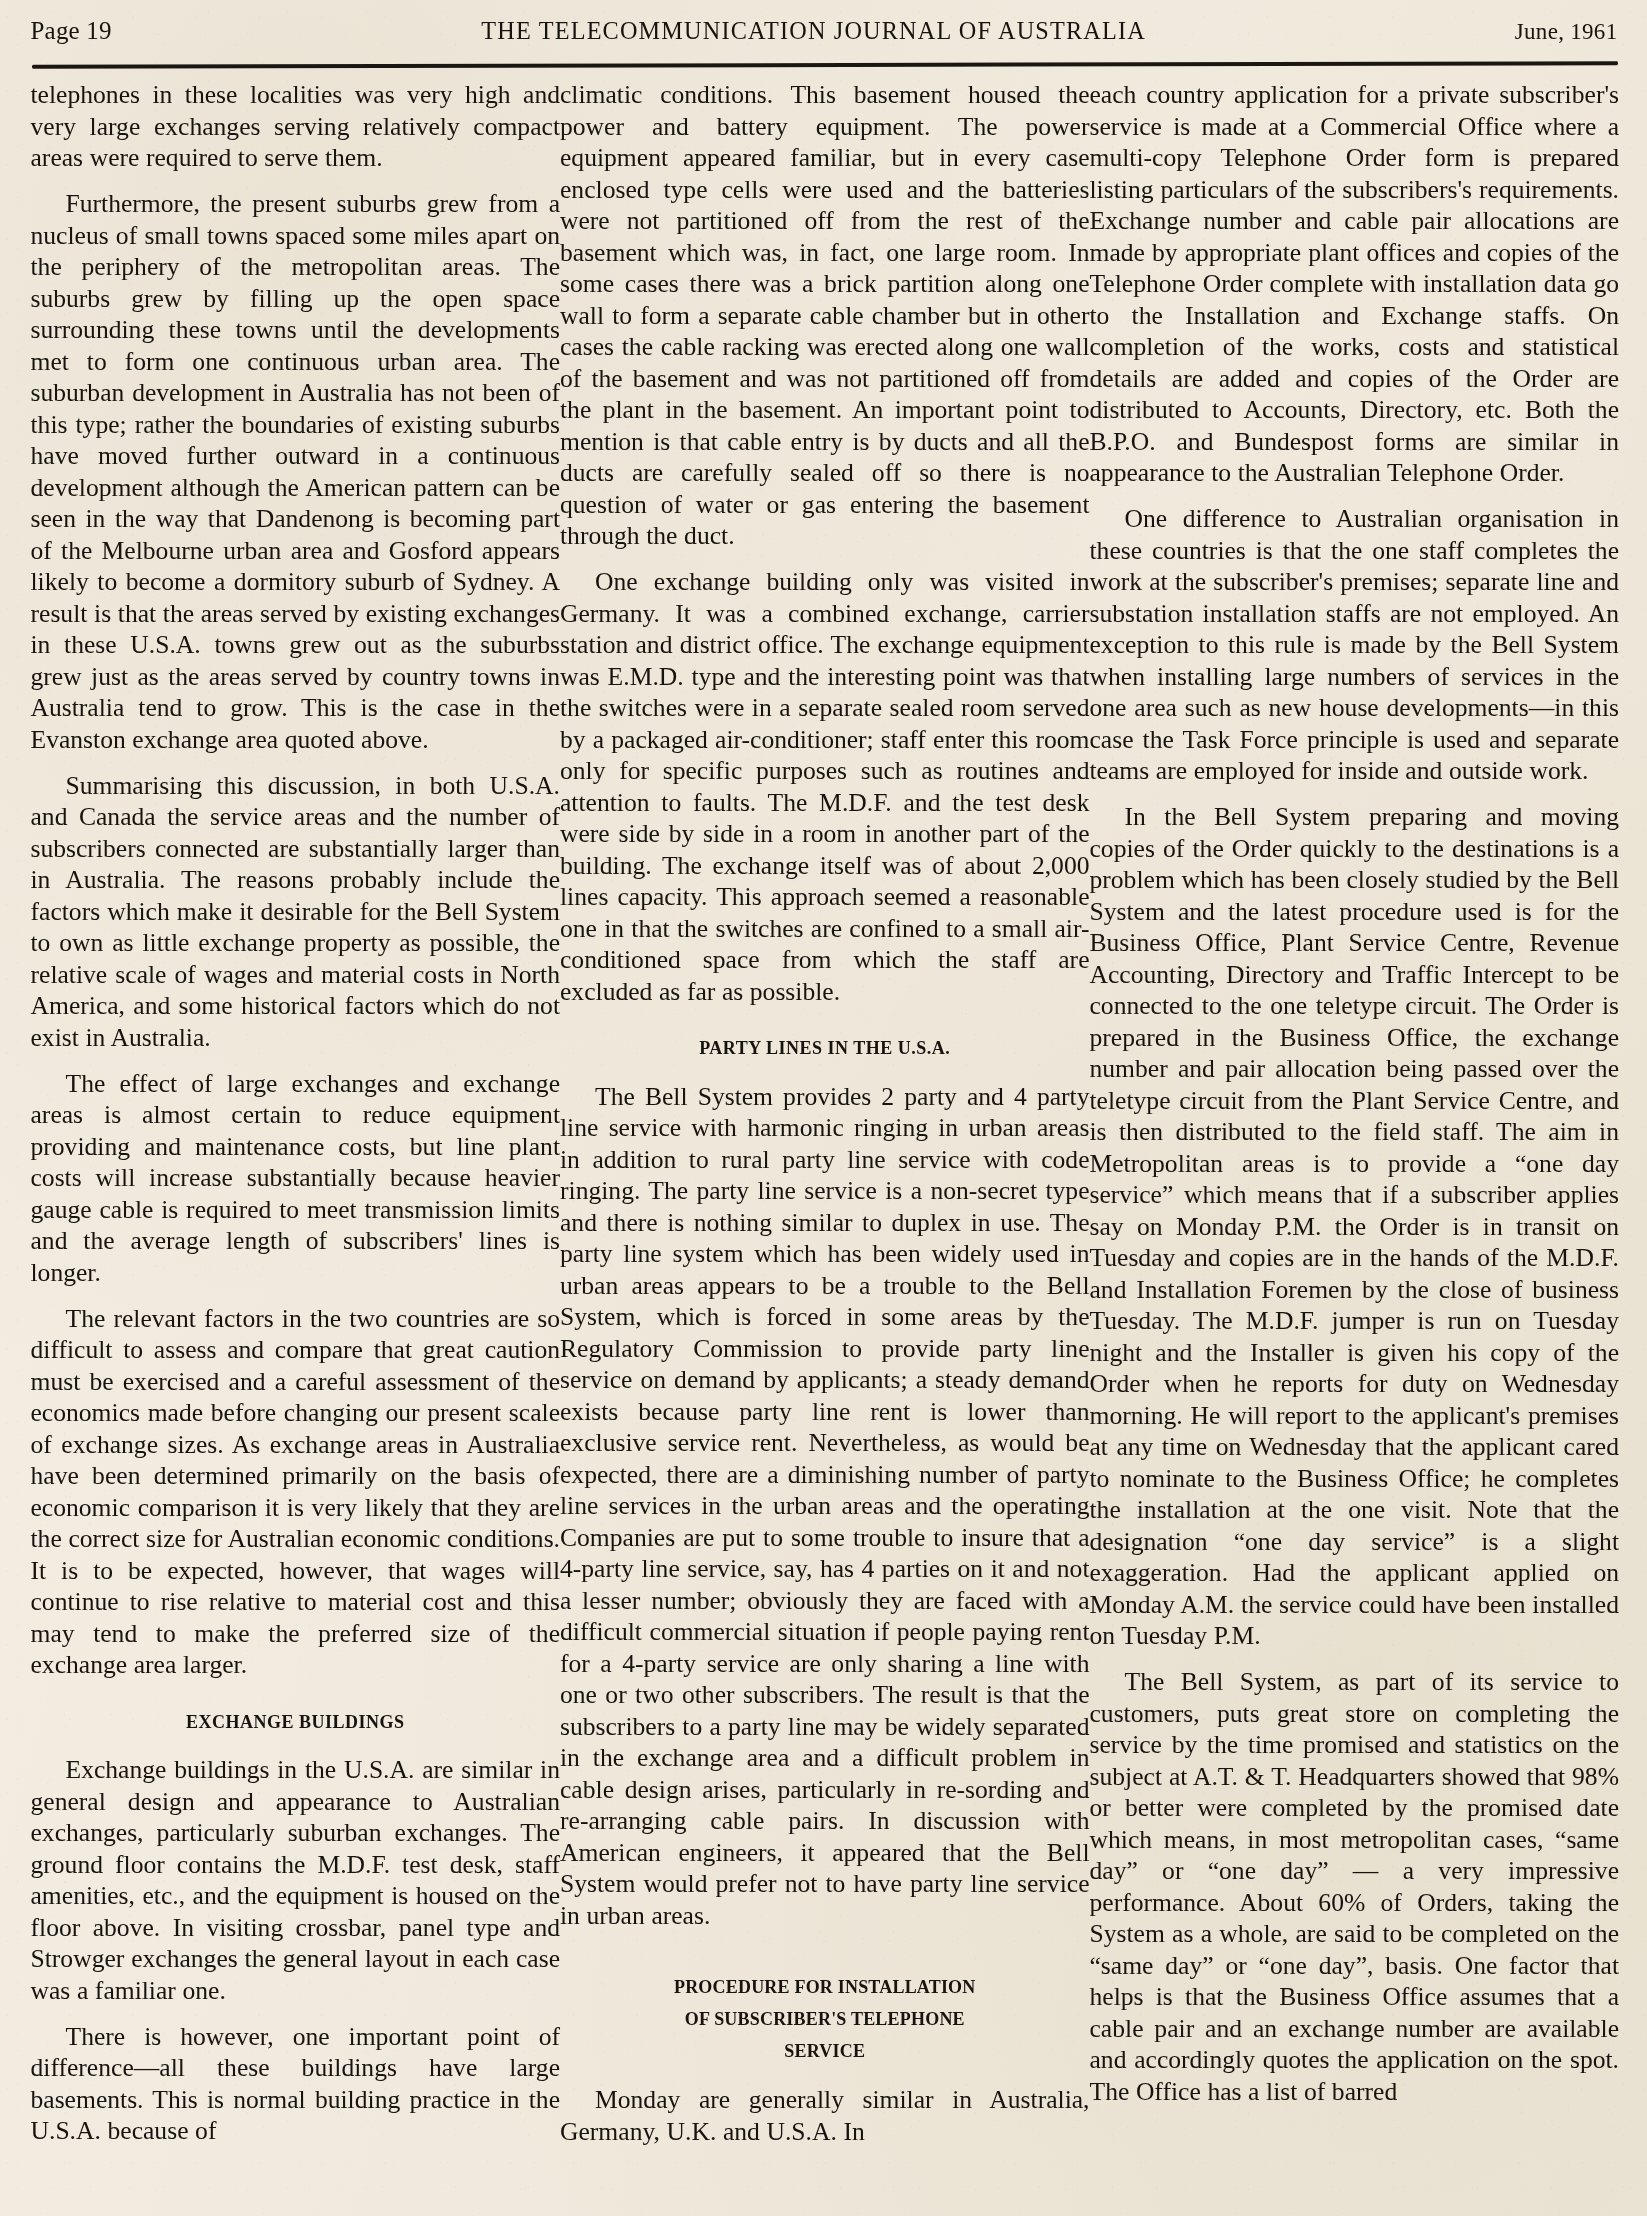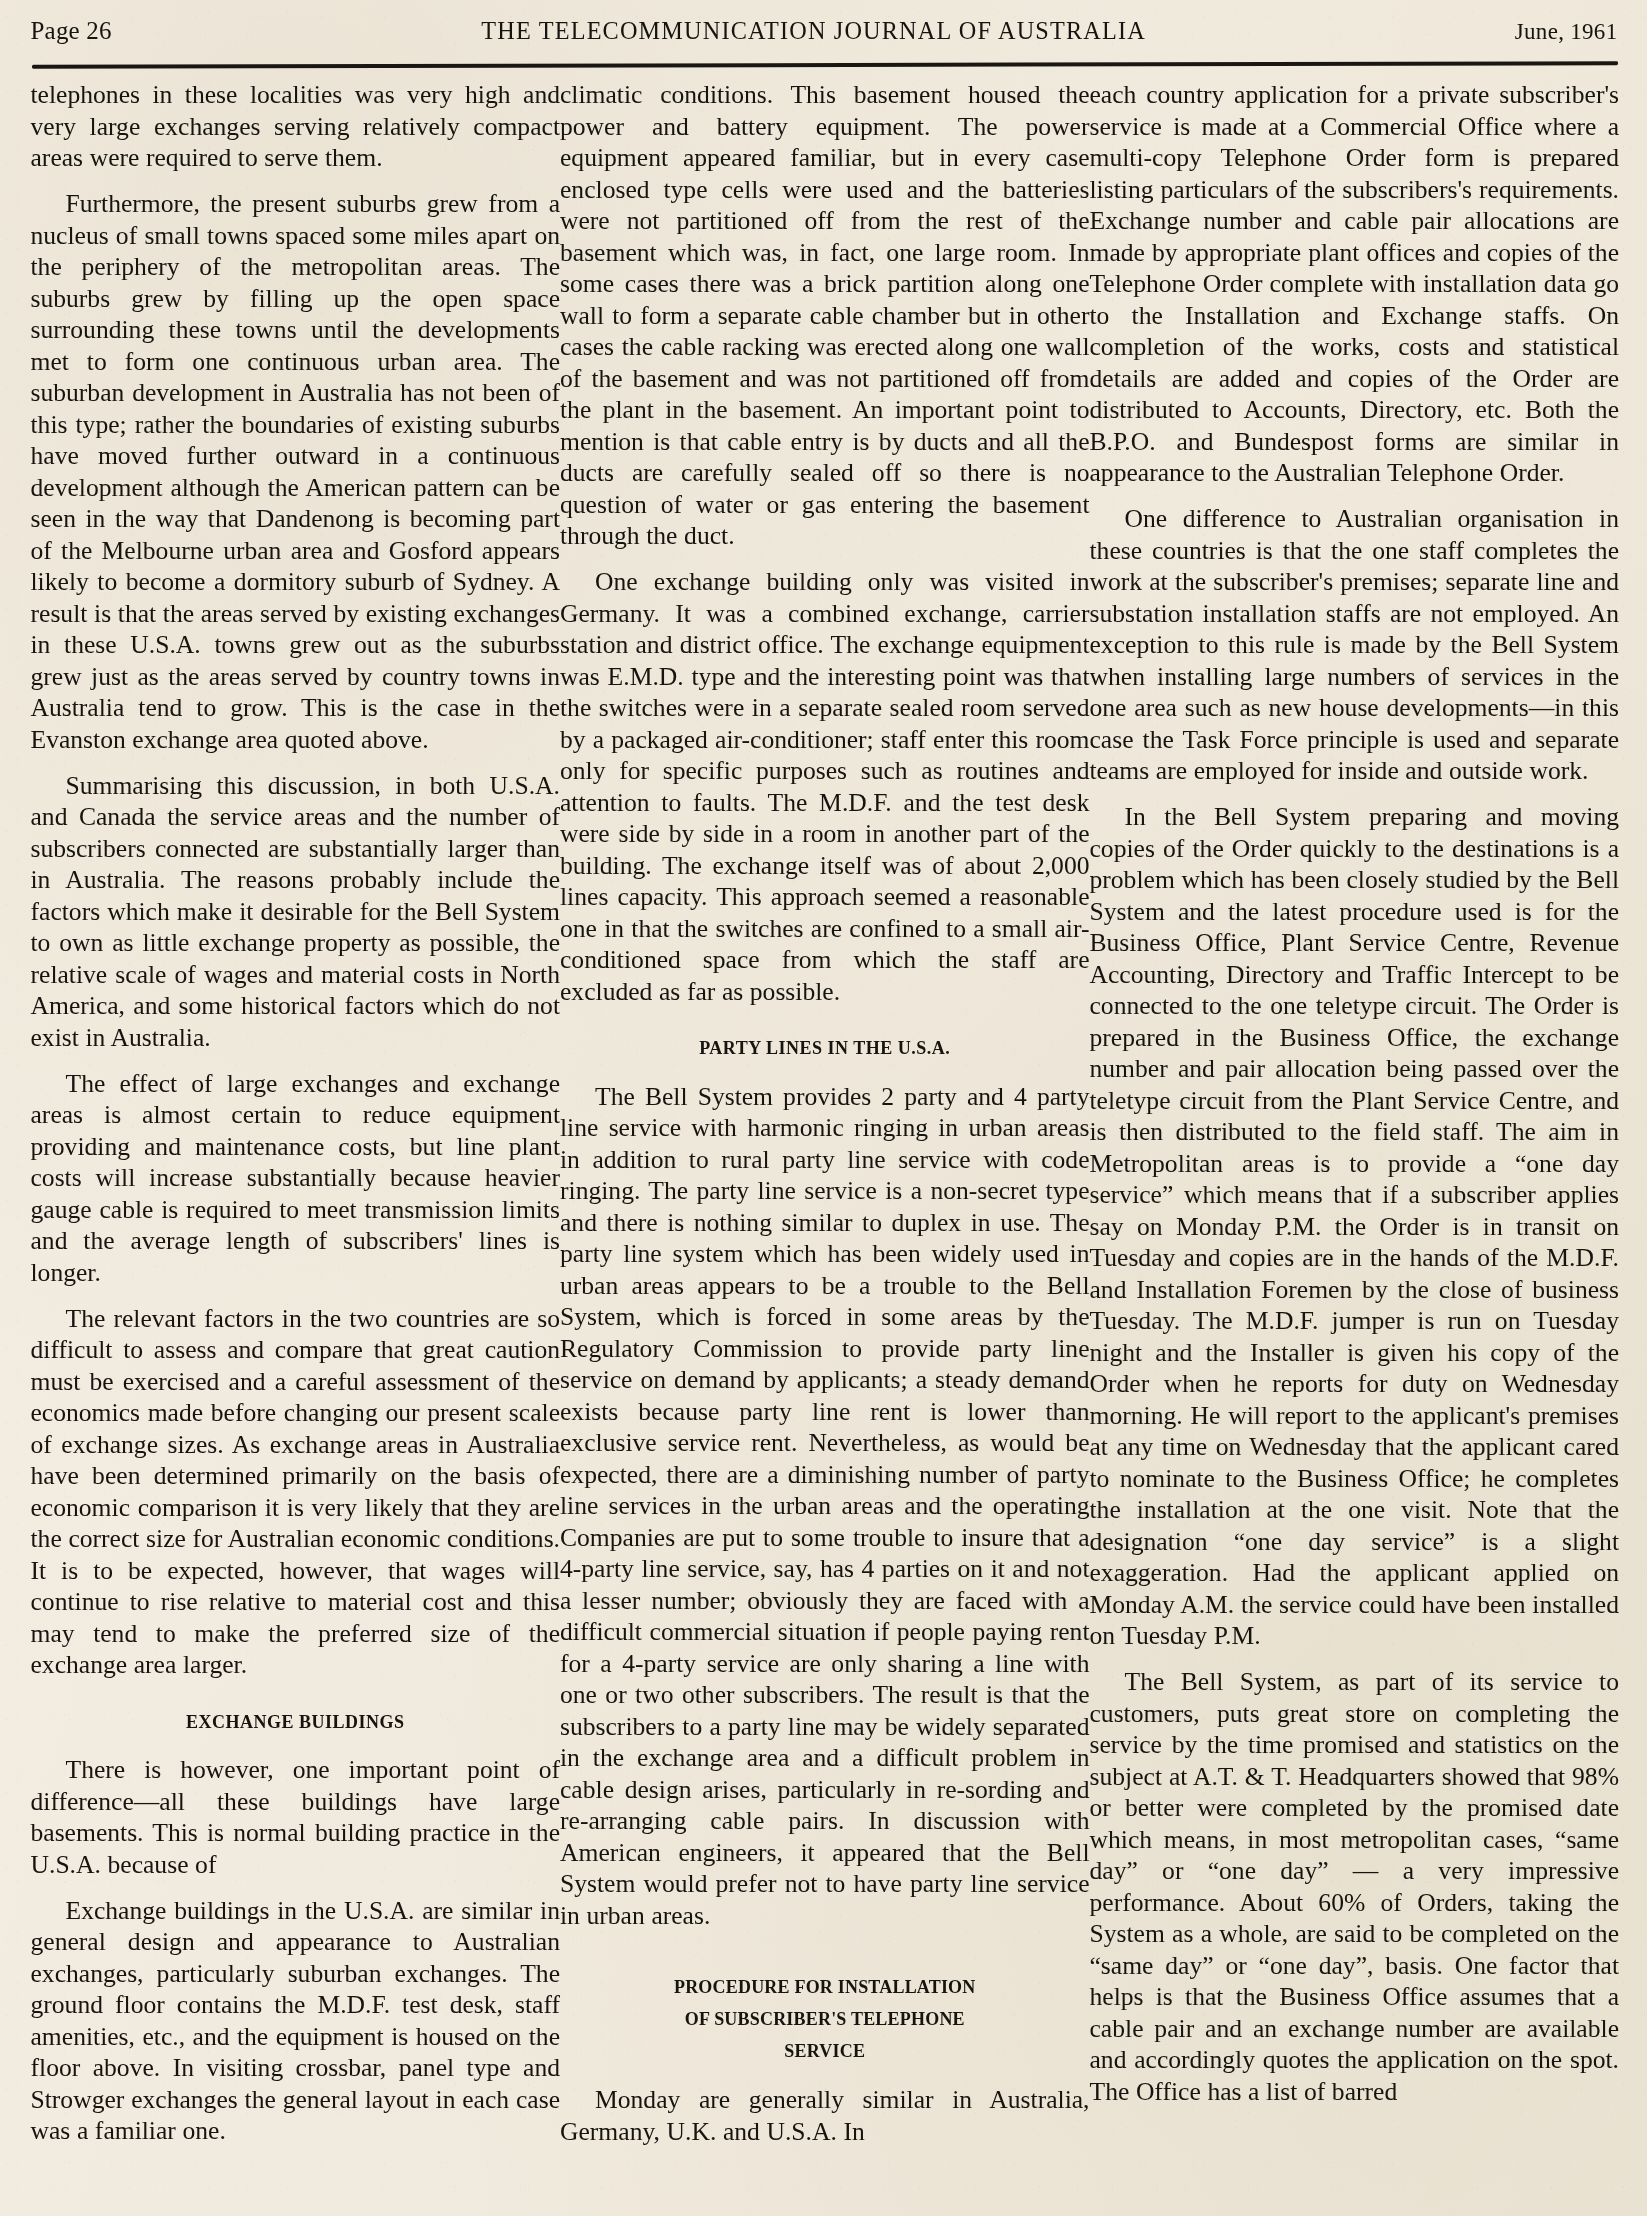--- a/index.html
+++ b/index.html
@@ -117,37 +117,37 @@
     line-height: 32px;
     letter-spacing: 0.2px;
   }
 </style>
 </head>
 <body>
 
 <div class="page">
 
   <div class="runhead">
-    <div class="rh-left">Page 26</div>
+    <div class="rh-left">Page 19</div>
     <div class="rh-center">THE TELECOMMUNICATION JOURNAL OF AUSTRALIA</div>
     <div class="rh-right">June, 1961</div>
   </div>
   <div class="rule"></div>
 
   <div class="columns">
 
     <div class="col">
       <p class="para cont">telephones in these localities was very high and very large exchanges serving relatively compact areas were required to serve them.</p>
       <p class="para">Furthermore, the present suburbs grew from a nucleus of small towns spaced some miles apart on the periphery of the metropolitan areas. The suburbs grew by filling up the open space surrounding these towns until the developments met to form one continuous urban area. The suburban development in Australia has not been of this type; rather the boundaries of existing suburbs have moved further outward in a continuous development although the American pattern can be seen in the way that Dandenong is becoming part of the Melbourne urban area and Gosford appears likely to become a dormitory suburb of Sydney. A result is that the areas served by existing exchanges in these U.S.A. towns grew out as the suburbs grew just as the areas served by country towns in Australia tend to grow. This is the case in the Evanston exchange area quoted above.</p>
       <p class="para">Summarising this discussion, in both U.S.A. and Canada the service areas and the number of subscribers connected are substantially larger than in Australia. The reasons probably include the factors which make it desirable for the Bell System to own as little exchange property as possible, the relative scale of wages and material costs in North America, and some historical factors which do not exist in Australia.</p>
       <p class="para">The effect of large exchanges and exchange areas is almost certain to reduce equipment providing and maintenance costs, but line plant costs will increase substantially because heavier gauge cable is required to meet transmission limits and the average length of subscribers' lines is longer.</p>
       <p class="para">The relevant factors in the two countries are so difficult to assess and compare that great caution must be exercised and a careful assessment of the economics made before changing our present scale of exchange sizes. As exchange areas in Australia have been determined primarily on the basis of economic comparison it is very likely that they are the correct size for Australian economic conditions. It is to be expected, however, that wages will continue to rise relative to material cost and this may tend to make the preferred size of the exchange area larger.</p>
       <h2 class="sec">EXCHANGE BUILDINGS</h2>
+      <p class="para">Exchange buildings in the U.S.A. are similar in general design and appearance to Australian exchanges, particularly suburban exchanges. The ground floor contains the M.D.F. test desk, staff amenities, etc., and the equipment is housed on the floor above. In visiting crossbar, panel type and Strowger exchanges the general layout in each case was a familiar one.</p>
       <p class="para">There is however, one important point of difference—all these buildings have large basements. This is normal building practice in the U.S.A. because of</p>
-      <p class="para">Exchange buildings in the U.S.A. are similar in general design and appearance to Australian exchanges, particularly suburban exchanges. The ground floor contains the M.D.F. test desk, staff amenities, etc., and the equipment is housed on the floor above. In visiting crossbar, panel type and Strowger exchanges the general layout in each case was a familiar one.</p>
     </div>
 
     <div class="col">
       <p class="para cont">climatic conditions. This basement housed the power and battery equipment. The power equipment appeared familiar, but in every case enclosed type cells were used and the batteries were not partitioned off from the rest of the basement which was, in fact, one large room. In some cases there was a brick partition along one wall to form a separate cable chamber but in other cases the cable racking was erected along one wall of the basement and was not partitioned off from the plant in the basement. An important point to mention is that cable entry is by ducts and all the ducts are carefully sealed off so there is no question of water or gas entering the basement through the duct.</p>
       <p class="para">One exchange building only was visited in Germany. It was a combined exchange, carrier station and district office. The exchange equipment was E.M.D. type and the interesting point was that the switches were in a separate sealed room served by a packaged air-conditioner; staff enter this room only for specific purposes such as routines and attention to faults. The M.D.F. and the test desk were side by side in a room in another part of the building. The exchange itself was of about 2,000 lines capacity. This approach seemed a reasonable one in that the switches are confined to a small air-conditioned space from which the staff are excluded as far as possible.</p>
       <h2 class="sec">PARTY LINES IN THE U.S.A.</h2>
       <p class="para">The Bell System provides 2 party and 4 party line service with harmonic ringing in urban areas in addition to rural party line service with code ringing. The party line service is a non-secret type and there is nothing similar to duplex in use. The party line system which has been widely used in urban areas appears to be a trouble to the Bell System, which is forced in some areas by the Regulatory Commission to provide party line service on demand by applicants; a steady demand exists because party line rent is lower than exclusive service rent. Nevertheless, as would be expected, there are a diminishing number of party line services in the urban areas and the operating Companies are put to some trouble to insure that a 4-party line service, say, has 4 parties on it and not a lesser number; obviously they are faced with a difficult commercial situation if people paying rent for a 4-party service are only sharing a line with one or two other subscribers. The result is that the subscribers to a party line may be widely separated in the exchange area and a difficult problem in cable design arises, particularly in re-sording and re-arranging cable pairs. In discussion with American engineers, it appeared that the Bell System would prefer not to have party line service in urban areas.</p>
       <h2 class="sec tri">
         <span>PROCEDURE FOR INSTALLATION</span><br>
         <span>OF SUBSCRIBER'S TELEPHONE</span><br>

